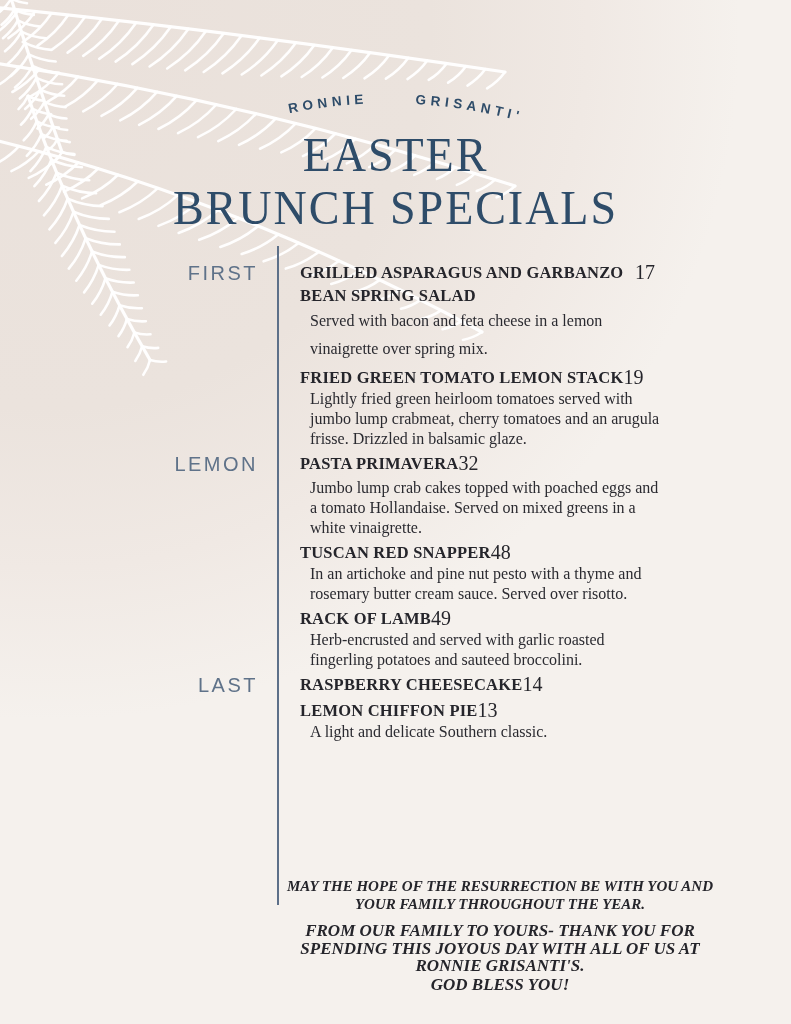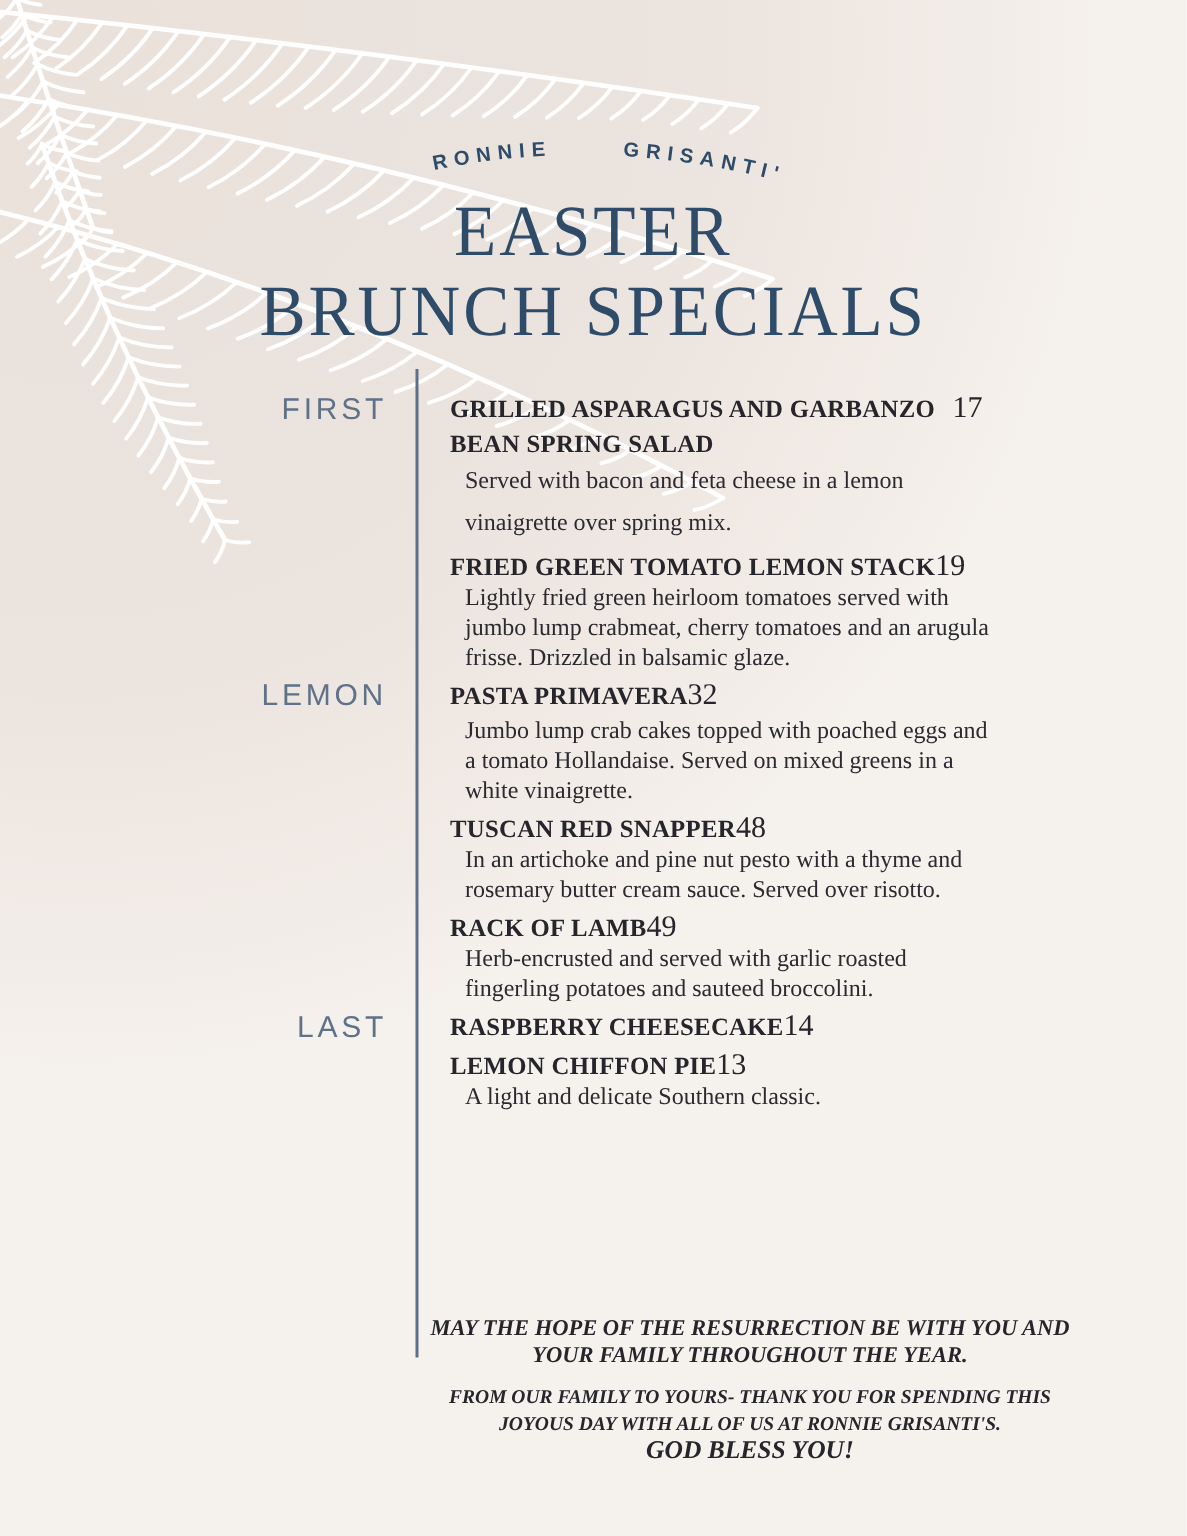--- a/index.html
+++ b/index.html
@@ -67,21 +67,21 @@
   }
 
   
   .blessings{
     position:absolute;top:877px;left:268px;width:464px;text-align:center;
     font-family:"Liberation Serif",serif;font-style:italic;font-weight:700;
     color:#25252b;
   }
   .bless{margin:0 auto;}
   .bless.b1{font-size:15px;line-height:18px;max-width:432px;margin-bottom:9px;}
-  .bless.b2{font-size:13px;line-height:17.5px;max-width:430px;}
+  .bless.b2{font-size:17px;line-height:17.5px;max-width:430px;}
   .bless.b3{font-size:17px;line-height:17px;margin-top:1px;}
 </style>
 </head>
 <body>
 
 <div class="page">
 
   <svg class="palm" id="palmSvg" width="540" height="390" viewBox="0 0 540 390">
       <path d="M -30 5 Q 210 28 505 72" class="palm-stroke spine"></path>
       <path d="M -30.0 5.0 Q -36.6 15.2 -47.0 22.4" class="palm-stroke"></path>

